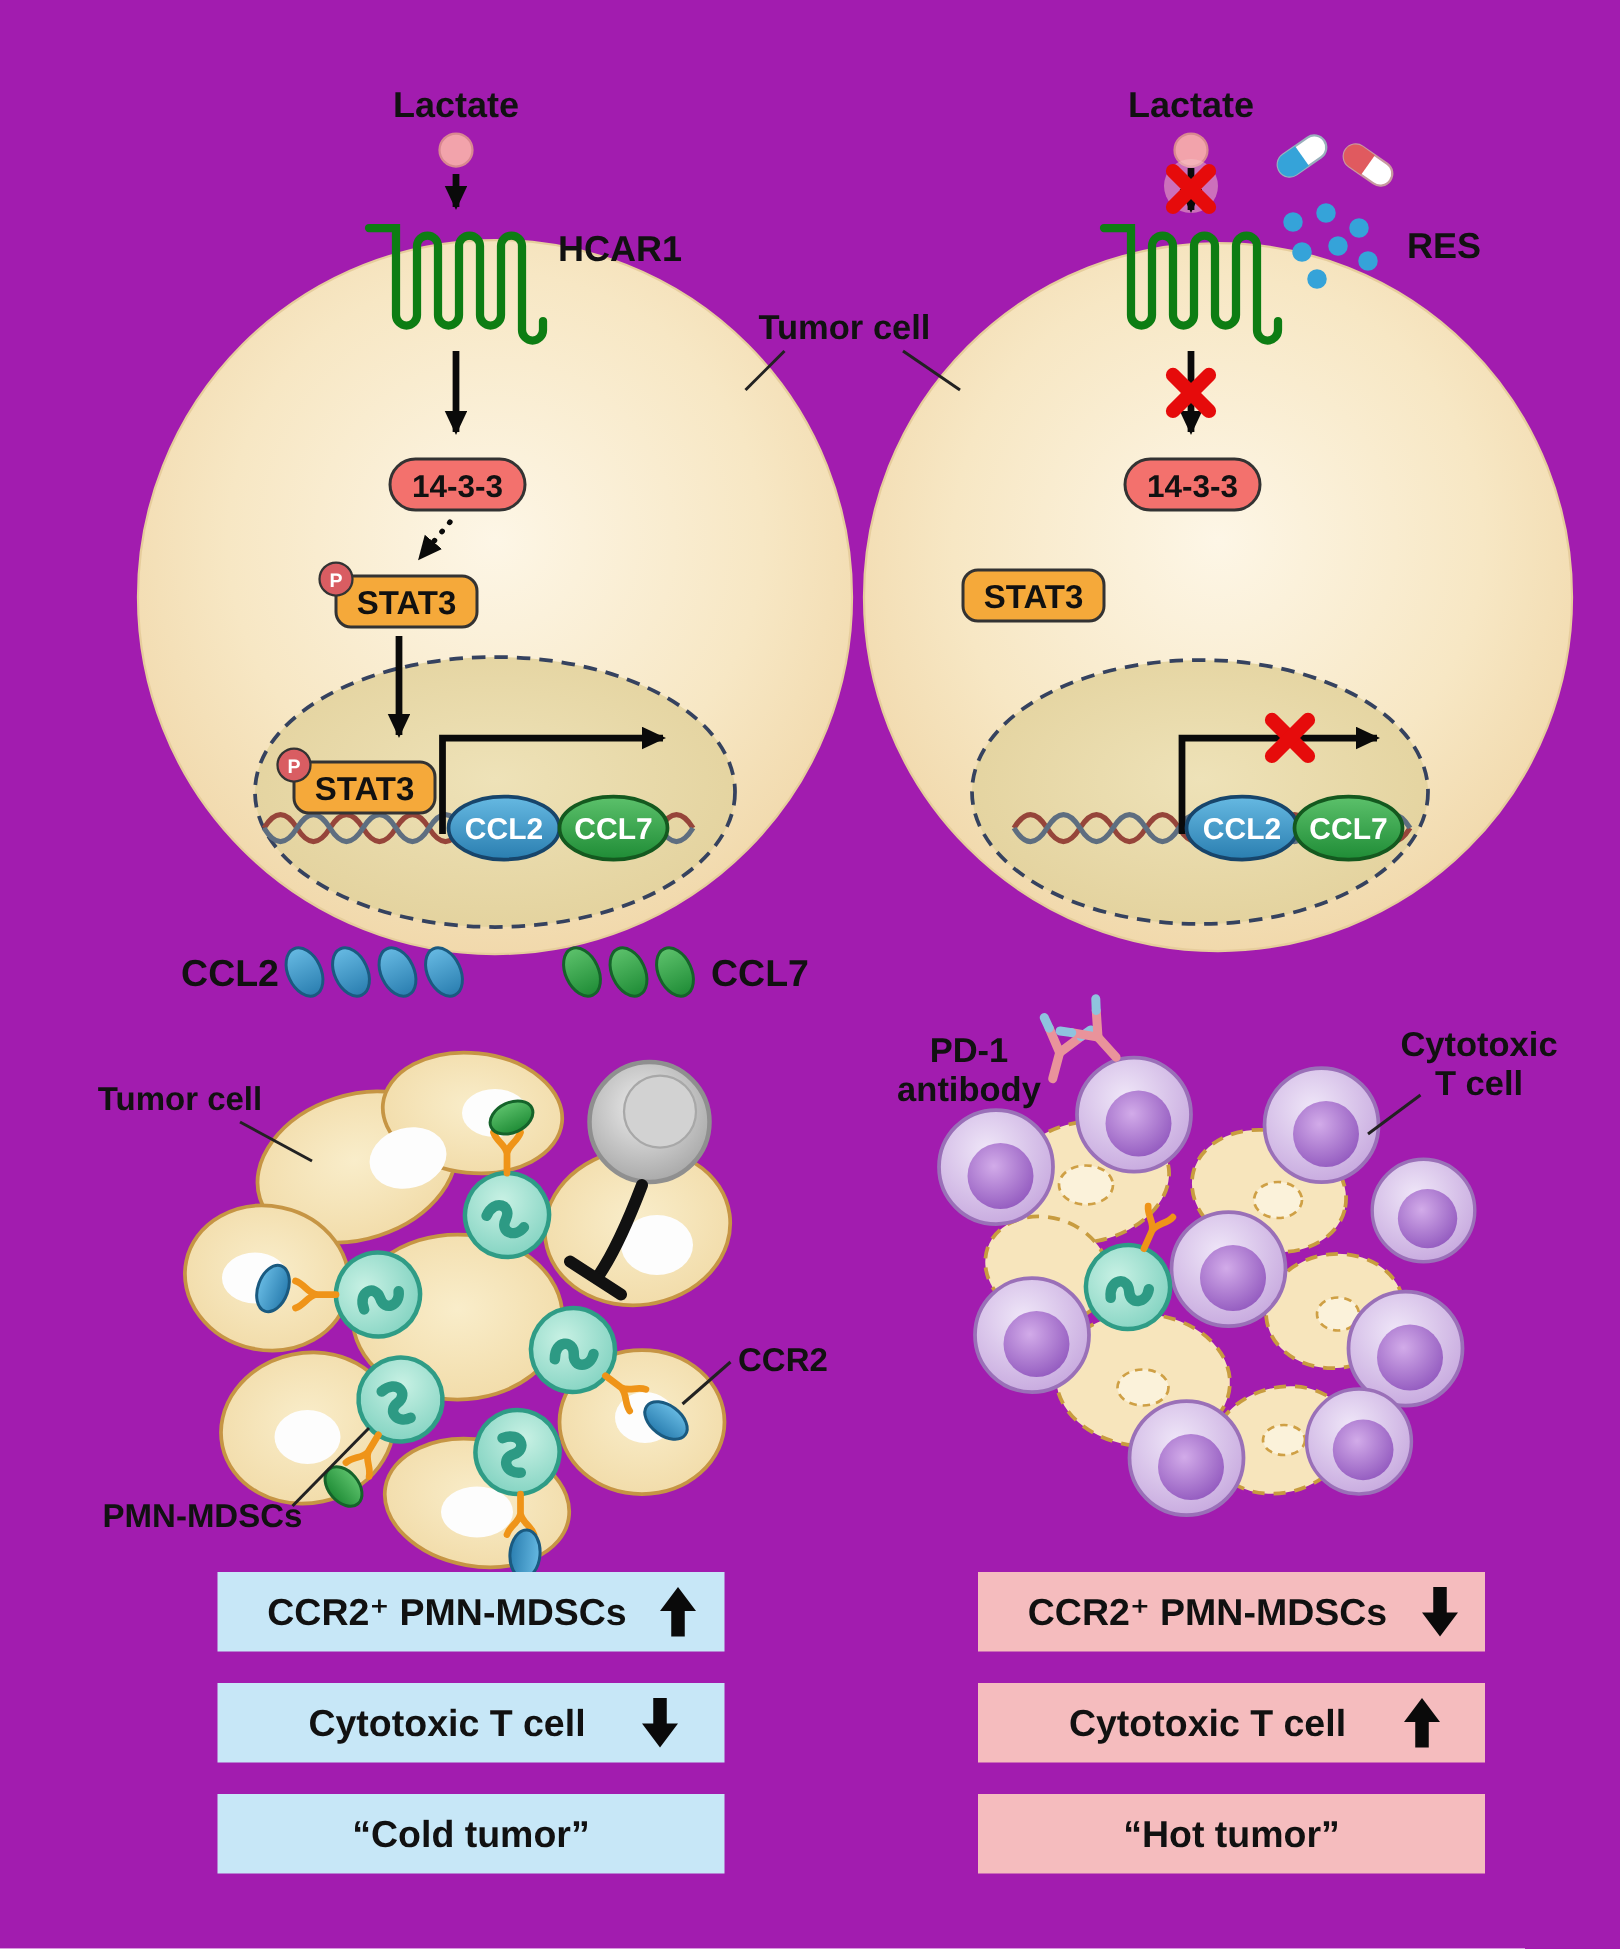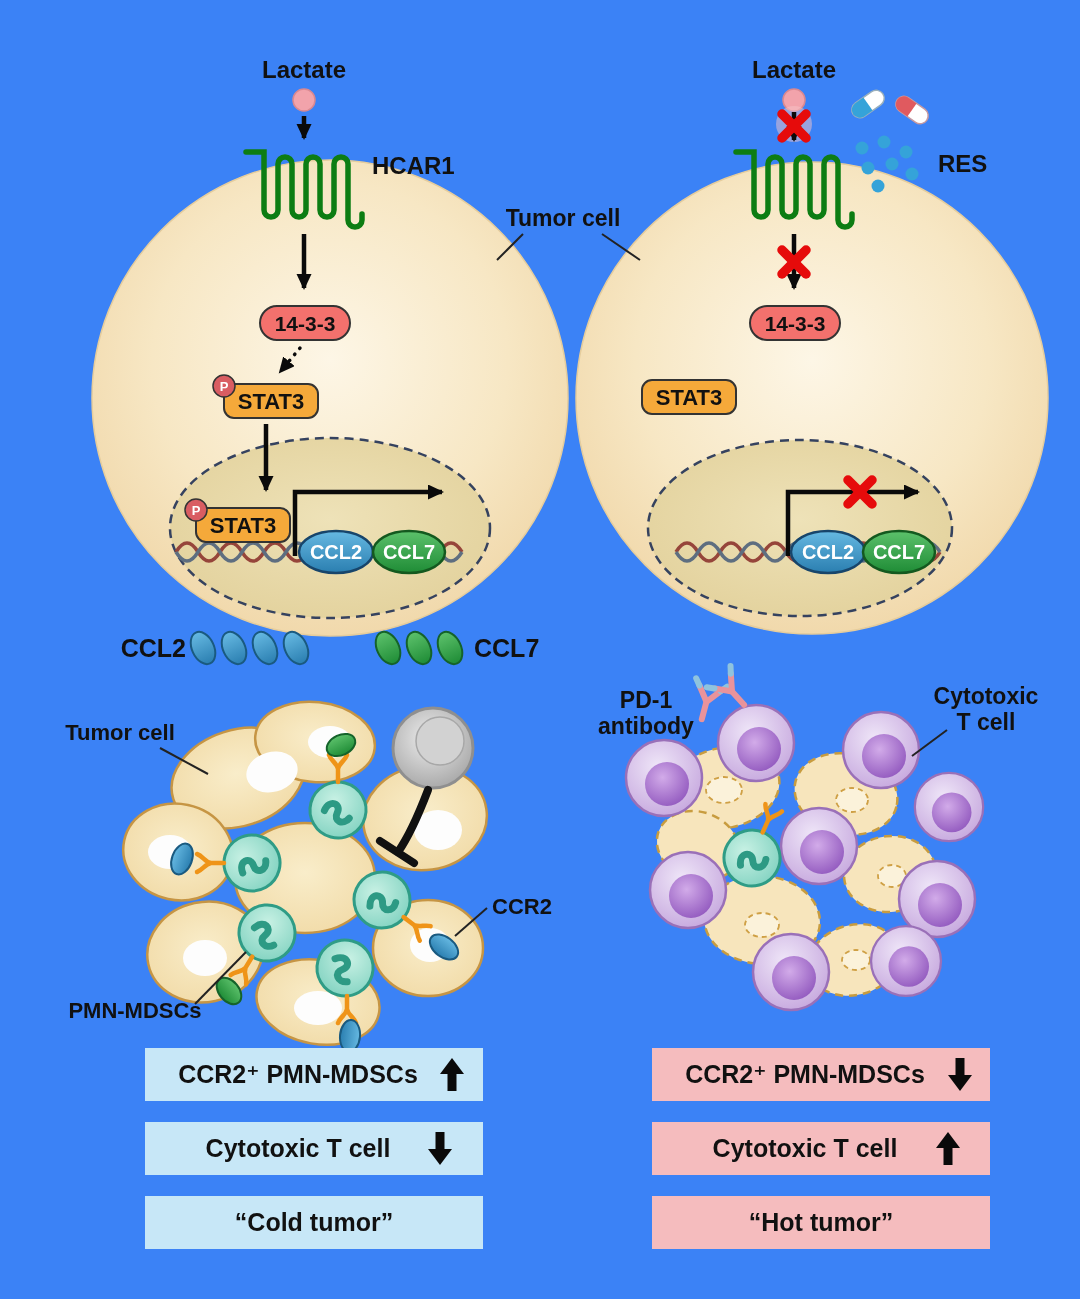--- a/index.html
+++ b/index.html
@@ -1,16 +1,16 @@
 <!DOCTYPE html>
 <html><head>
 <meta charset="utf-8">
 <style>
   html,body{margin:0;padding:0;background:#ffffff;}
-  .canvas{width:1080px;height:1299px;position:relative;background:#3b82f6;}
+  .canvas{width:1080px;height:1299px;position:relative;background:#a21caf;}
   svg{display:block;}
   text{font-family:"Liberation Sans","DejaVu Sans",sans-serif;font-weight:bold;fill:#111111;}
   .wt{fill:#ffffff;}
 </style>
 </head>
 <body>
 
 <div class="canvas">
 <svg width="1080" height="1299" viewBox="0 0 1080 1299">
   <defs>

